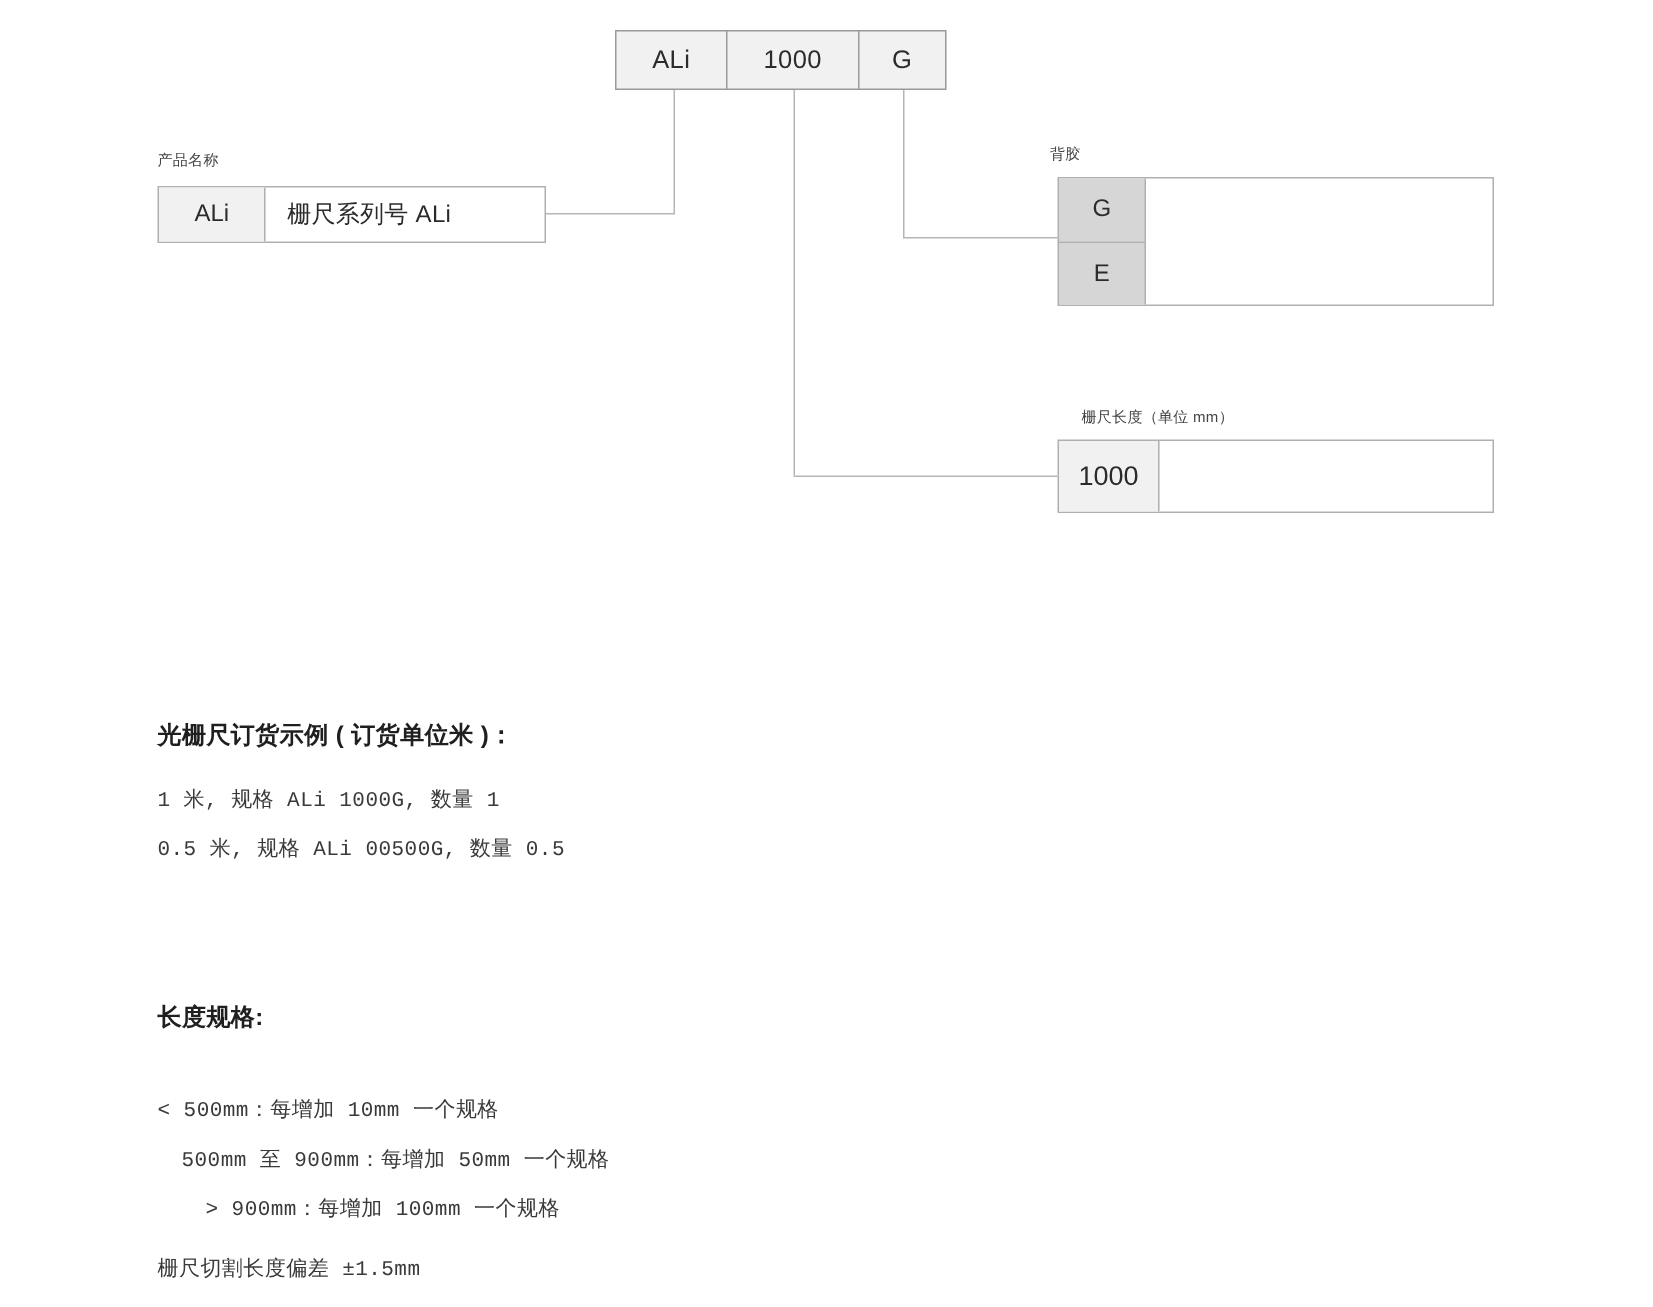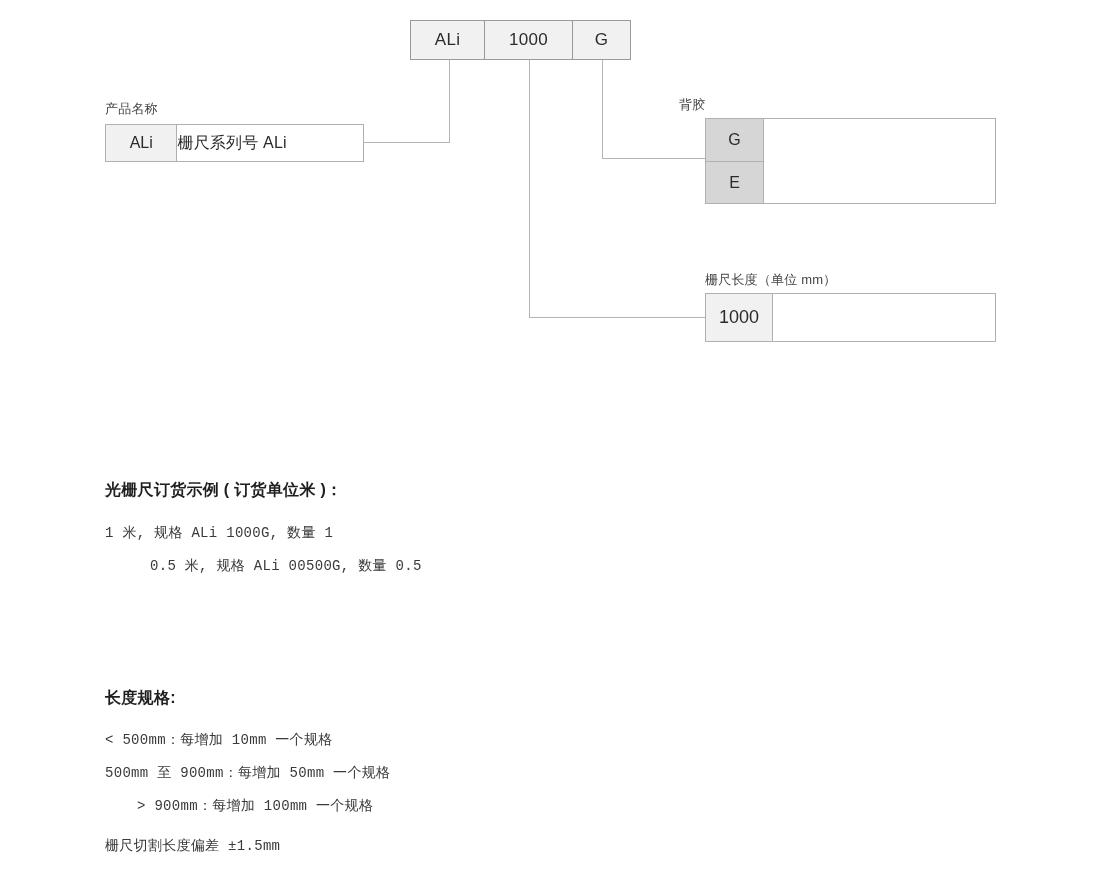--- a/index.html
+++ b/index.html
@@ -34,21 +34,21 @@
   #code-ali   { left: 410px; top: 20px; width: 75px; }
   #code-1000  { left: 484px; top: 20px; width: 89px; }
   #code-g     { left: 572px; top: 20px; width: 59px; }
 
   
   .line-v { background: #b5b5b5; width: 1px; }
   .line-h { background: #b5b5b5; height: 1px; }
 
   
   .caption {
-    font-size: 13px;
+    font-size: 10px;
     color: #444;
     letter-spacing: 0.2px;
     white-space: nowrap;
   }
 
   
   .spec-table {
     box-sizing: border-box;
     border: 1px solid #b0b0b0;
     border-collapse: collapse;
@@ -68,20 +68,21 @@
     align-items: center;
     justify-content: center;
     font-size: 16px;
     color: #2b2b2b;
     border-right: 1px solid #b0b0b0;
   }
   .spec-val {
     box-sizing: border-box;
     display: flex;
     align-items: center;
+    padding-left: 14px;
     font-size: 16px;
     color: #2b2b2b;
     letter-spacing: 0.2px;
     text-align: center;
   }
 
   
   #table-product { left: 105px; top: 124px; width: 259px; }
   #table-product .spec-key { width: 72px; height: 36px; background: #f1f1f1; }
   #table-product .spec-val { width: 187px; height: 36px; }
@@ -132,46 +133,46 @@
 
 <div class="abs caption" style="left:105px; top:100px;">产品名称</div>
 
 <div class="abs spec-table" id="table-product">
   <div class="spec-row">
     <div class="spec-key">ALi</div>
     <div class="spec-val">栅尺系列号 ALi</div>
   </div>
 </div>
 
-<div class="abs caption" style="left:679px; top:96px;">背胶</div>
+<div class="abs caption" style="left:700px; top:96px;">背胶</div>
 
 <div class="abs spec-table" id="table-adhesive">
   <div class="spec-row">
     <div class="spec-key">G</div>
   </div>
   <div class="spec-row">
     <div class="spec-key">E</div>
   </div>
 </div>
 
-<div class="abs caption" style="left:705px; top:271px;">栅尺长度（单位 mm）</div>
+<div class="abs caption" style="left:721px; top:271px;">栅尺长度（单位 mm）</div>
 
 <div class="abs spec-table" id="table-length">
   <div class="spec-row">
     <div class="spec-key">1000</div>
   </div>
 </div>
 
 <div class="abs block-title" style="left:105px; top:480px;">光栅尺订货示例 ( 订货单位米 )：</div>
 
 <div class="abs block-line" style="left:105px; top:524px;">1 米, 规格  ALi 1000G, 数量 1</div>
 
-<div class="abs block-line" style="left:105px; top:557px;margin-left:45px;">0.5 米, 规格  ALi 00500G, 数量 0.5</div>
+<div class="abs block-line" style="left:105px; top:557px;">0.5 米, 规格  ALi 00500G, 数量 0.5</div>
 
-<div class="abs block-title" style="left:105px; top:688px;">长度规格:</div>
+<div class="abs block-title" style="left:105px; top:668px;">长度规格:</div>
 
 <div class="abs block-line" style="left:105px; top:731px;">&lt; 500mm：每增加 10mm 一个规格</div>
 
-<div class="abs block-line" style="left:105px; top:764px;">500mm 至 900mm：每增加 50mm 一个规格</div>
+<div class="abs block-line" style="left:121px; top:764px;">500mm 至 900mm：每增加 50mm 一个规格</div>
 
 <div class="abs block-line" style="left:105px; top:797px;margin-left:32px;">&gt; 900mm：每增加 100mm 一个规格</div>
 
 <div class="abs block-line" style="left:105px; top:837px;">栅尺切割长度偏差 ±1.5mm</div>
 
 </body></html>

